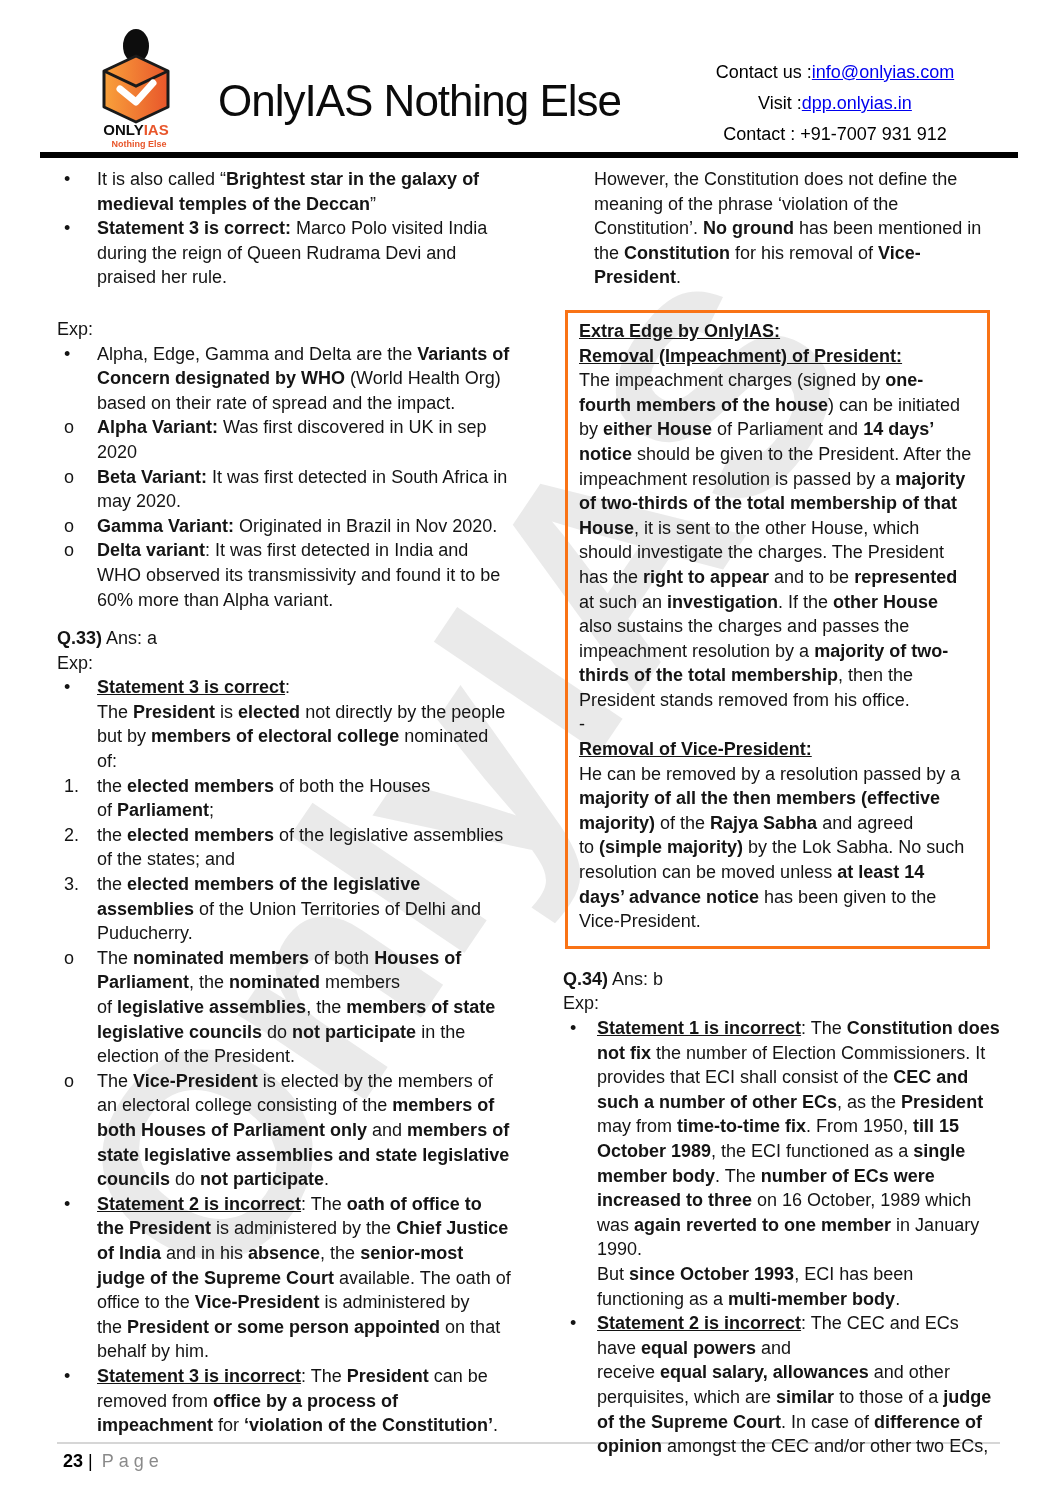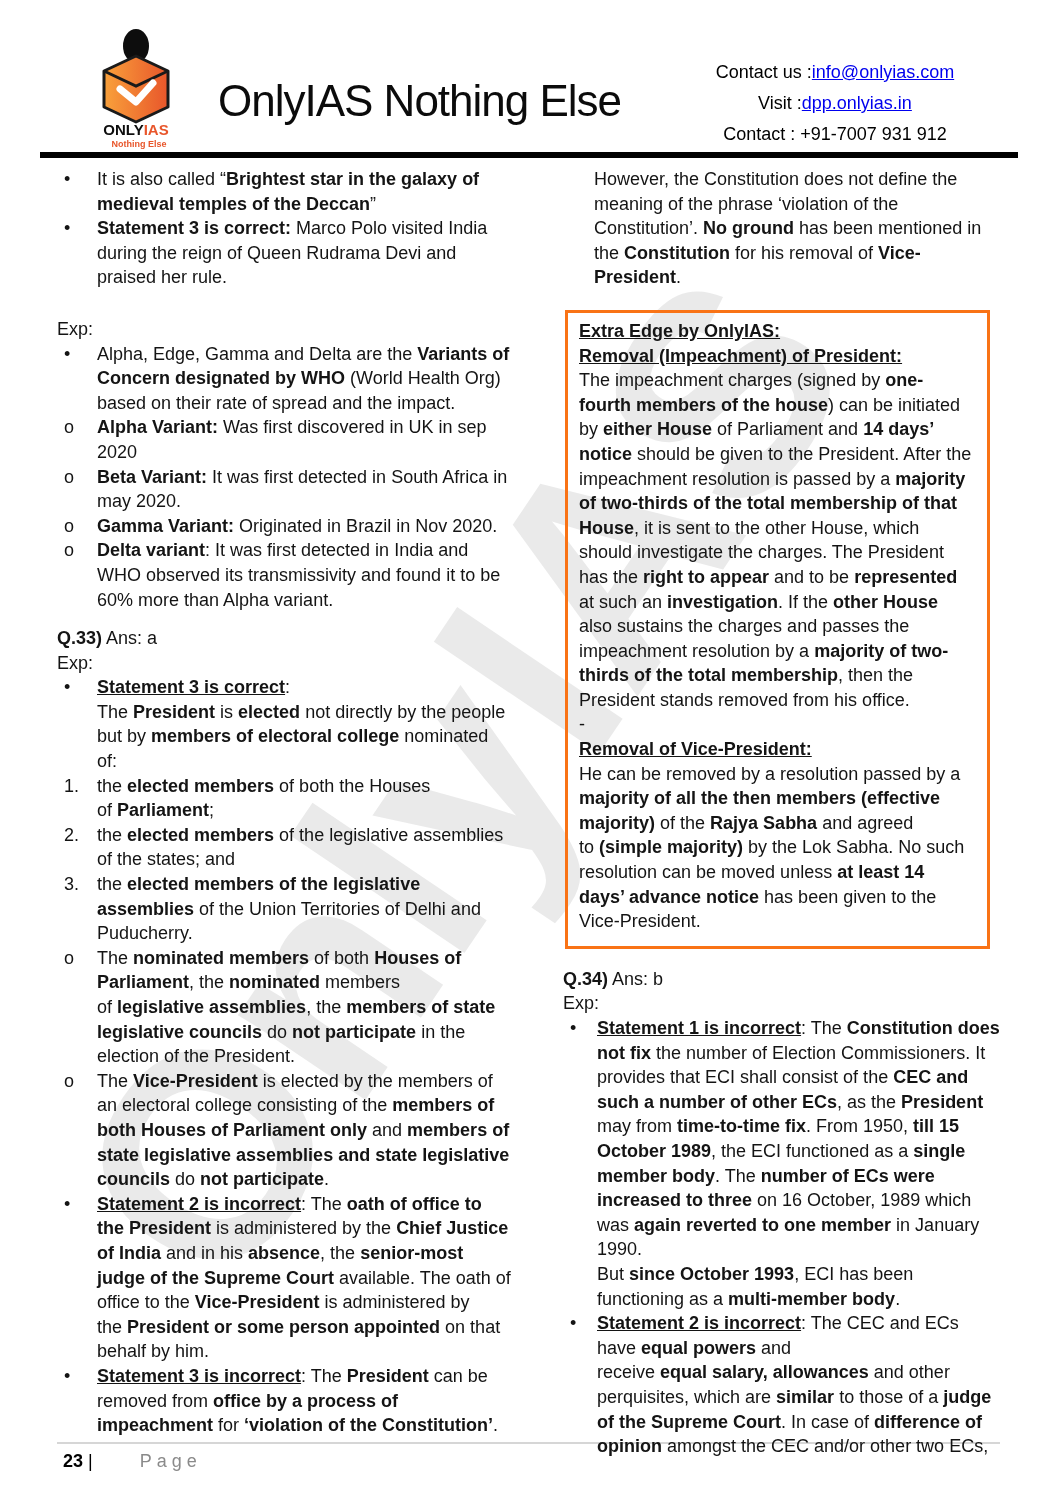--- a/index.html
+++ b/index.html
@@ -25,21 +25,21 @@
   .marker{flex:0 0 40px;box-sizing:border-box;padding-left:7px;}
   .col-right .marker{flex-basis:34px;}
   .content{flex:1;min-width:0;}
   .para.indent{padding-left:31px;}
   .b{font-weight:bold;}
   .u{text-decoration:underline;}
   .edge-box{border:3px solid #f97316;margin:0 10px 0 2px;padding:6px 15px 12px 11px;}
   
   .footer-line{position:absolute;left:57px;top:1442px;width:943px;height:2px;background:#d6d6d6;}
   .footer{position:absolute;left:63px;top:1451px;font-size:18px;z-index:2;color:#000;}
-  .pg-word{color:#8a8a8a;letter-spacing:5px;padding-left:4px;margin-left:38px;}
+  .pg-word{color:#8a8a8a;letter-spacing:5px;padding-left:4px;}
 </style>
 </head>
 <body>
 
 <div class="page">
 
   <div class="logo">
     <svg width="150" height="124" viewBox="0 0 150 124">
       <defs>
         <linearGradient id="og" x1="0" y1="0" x2="1" y2="0">

